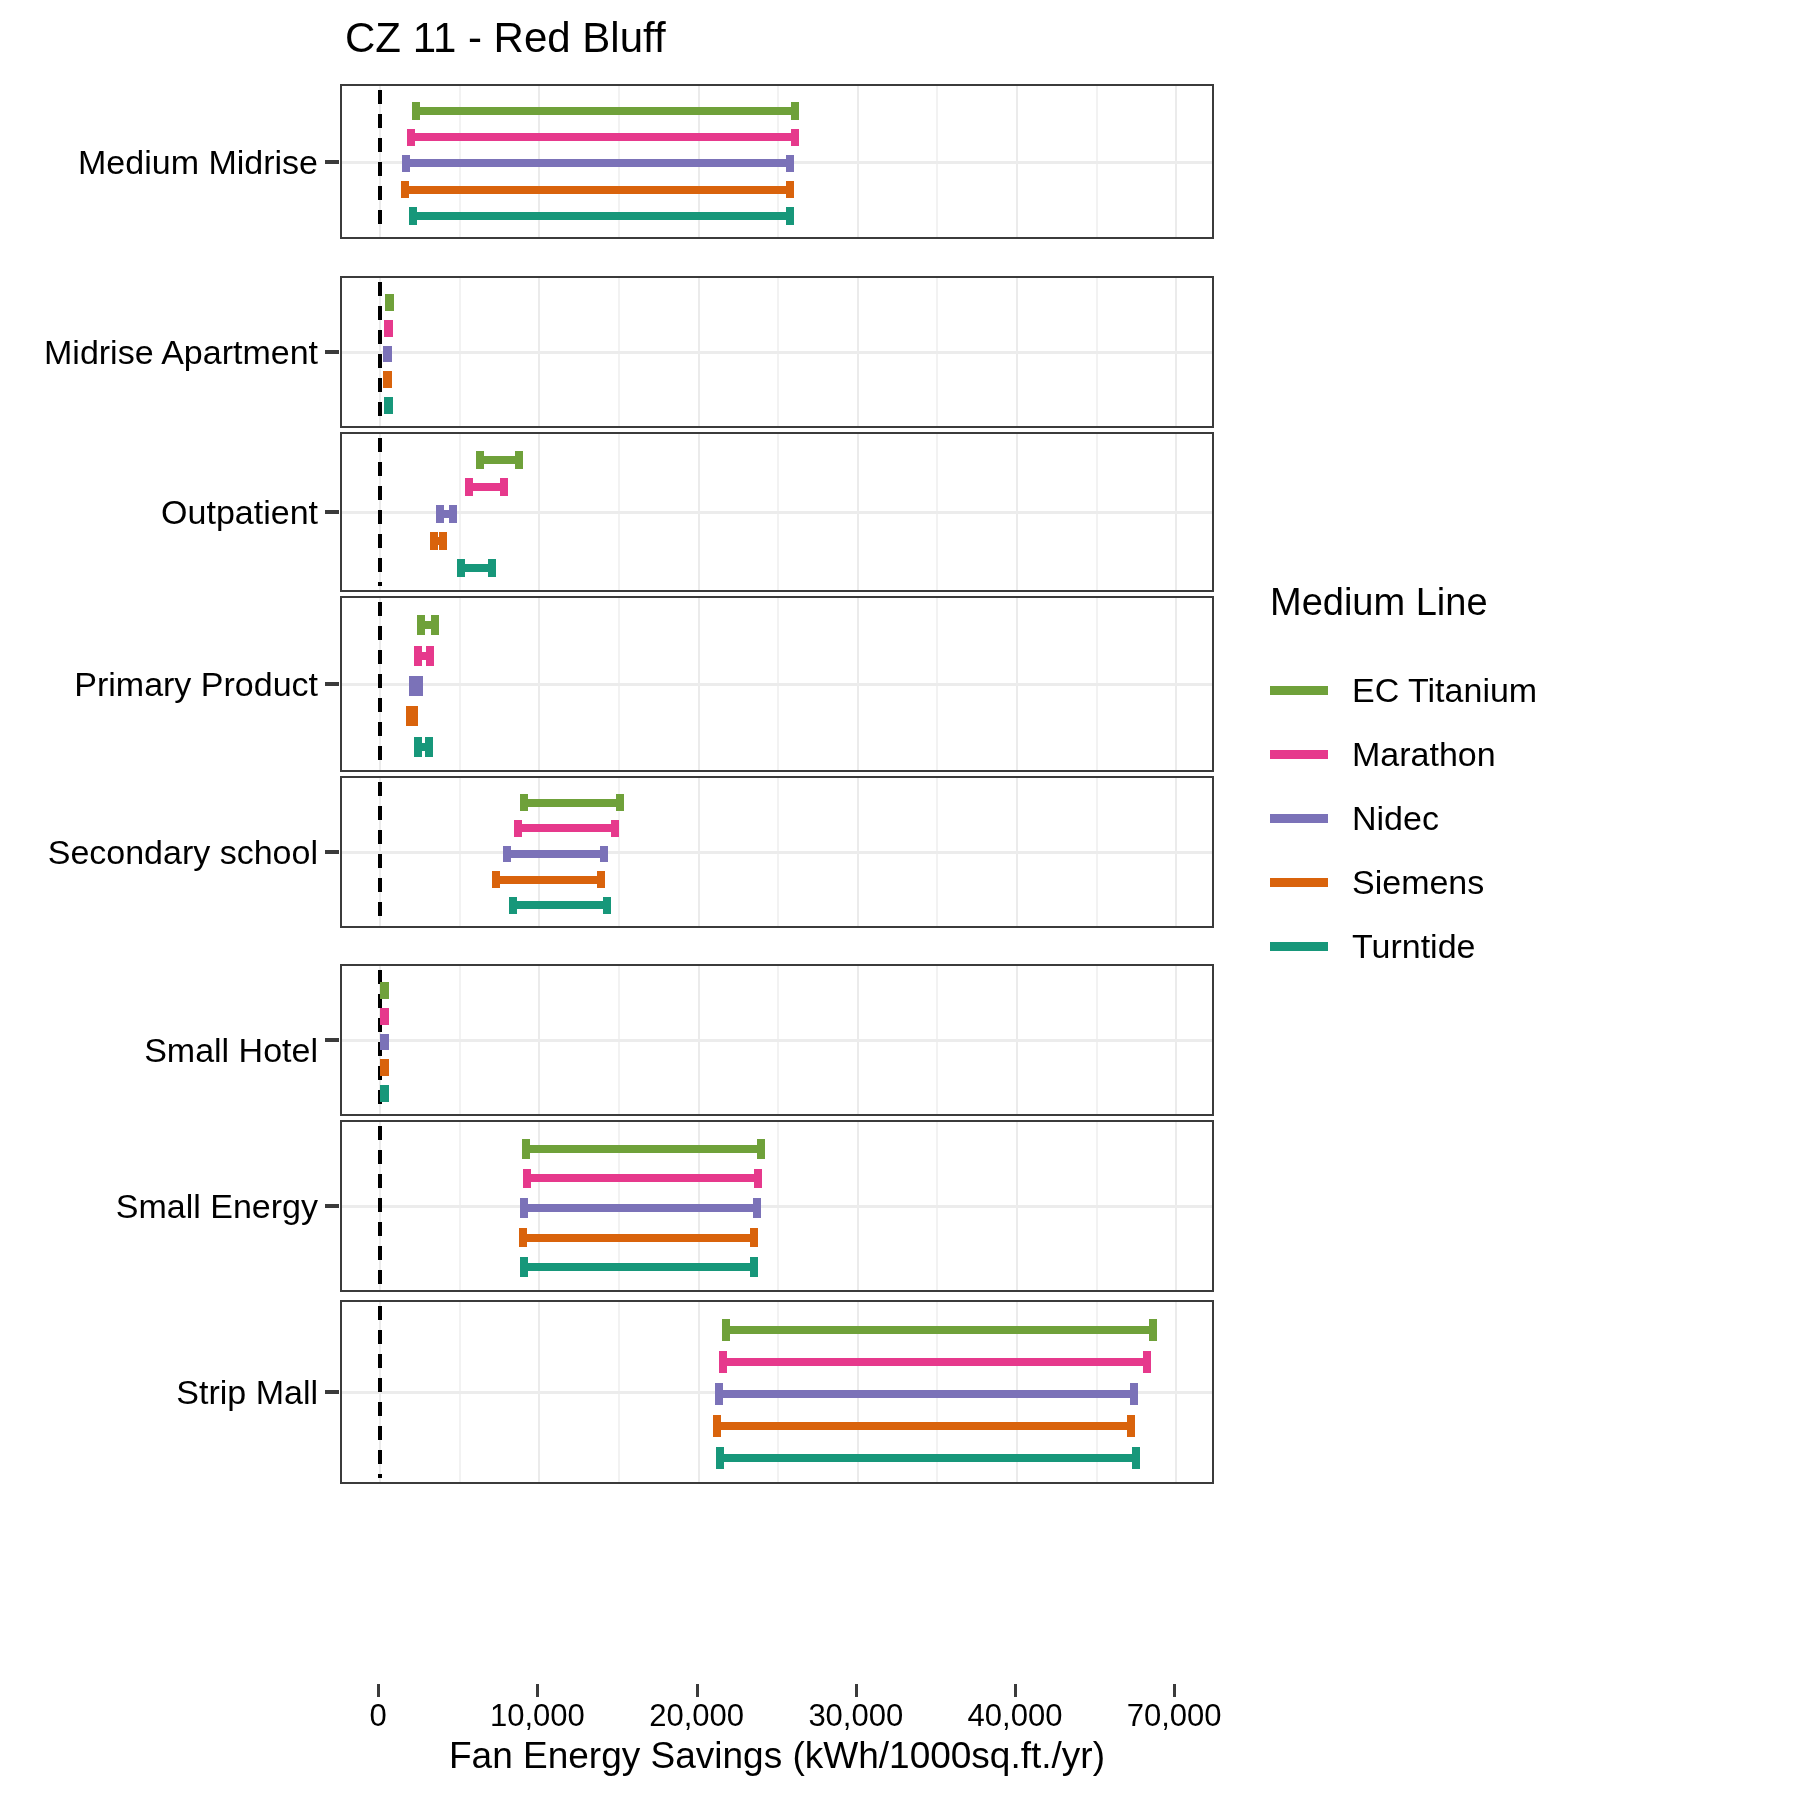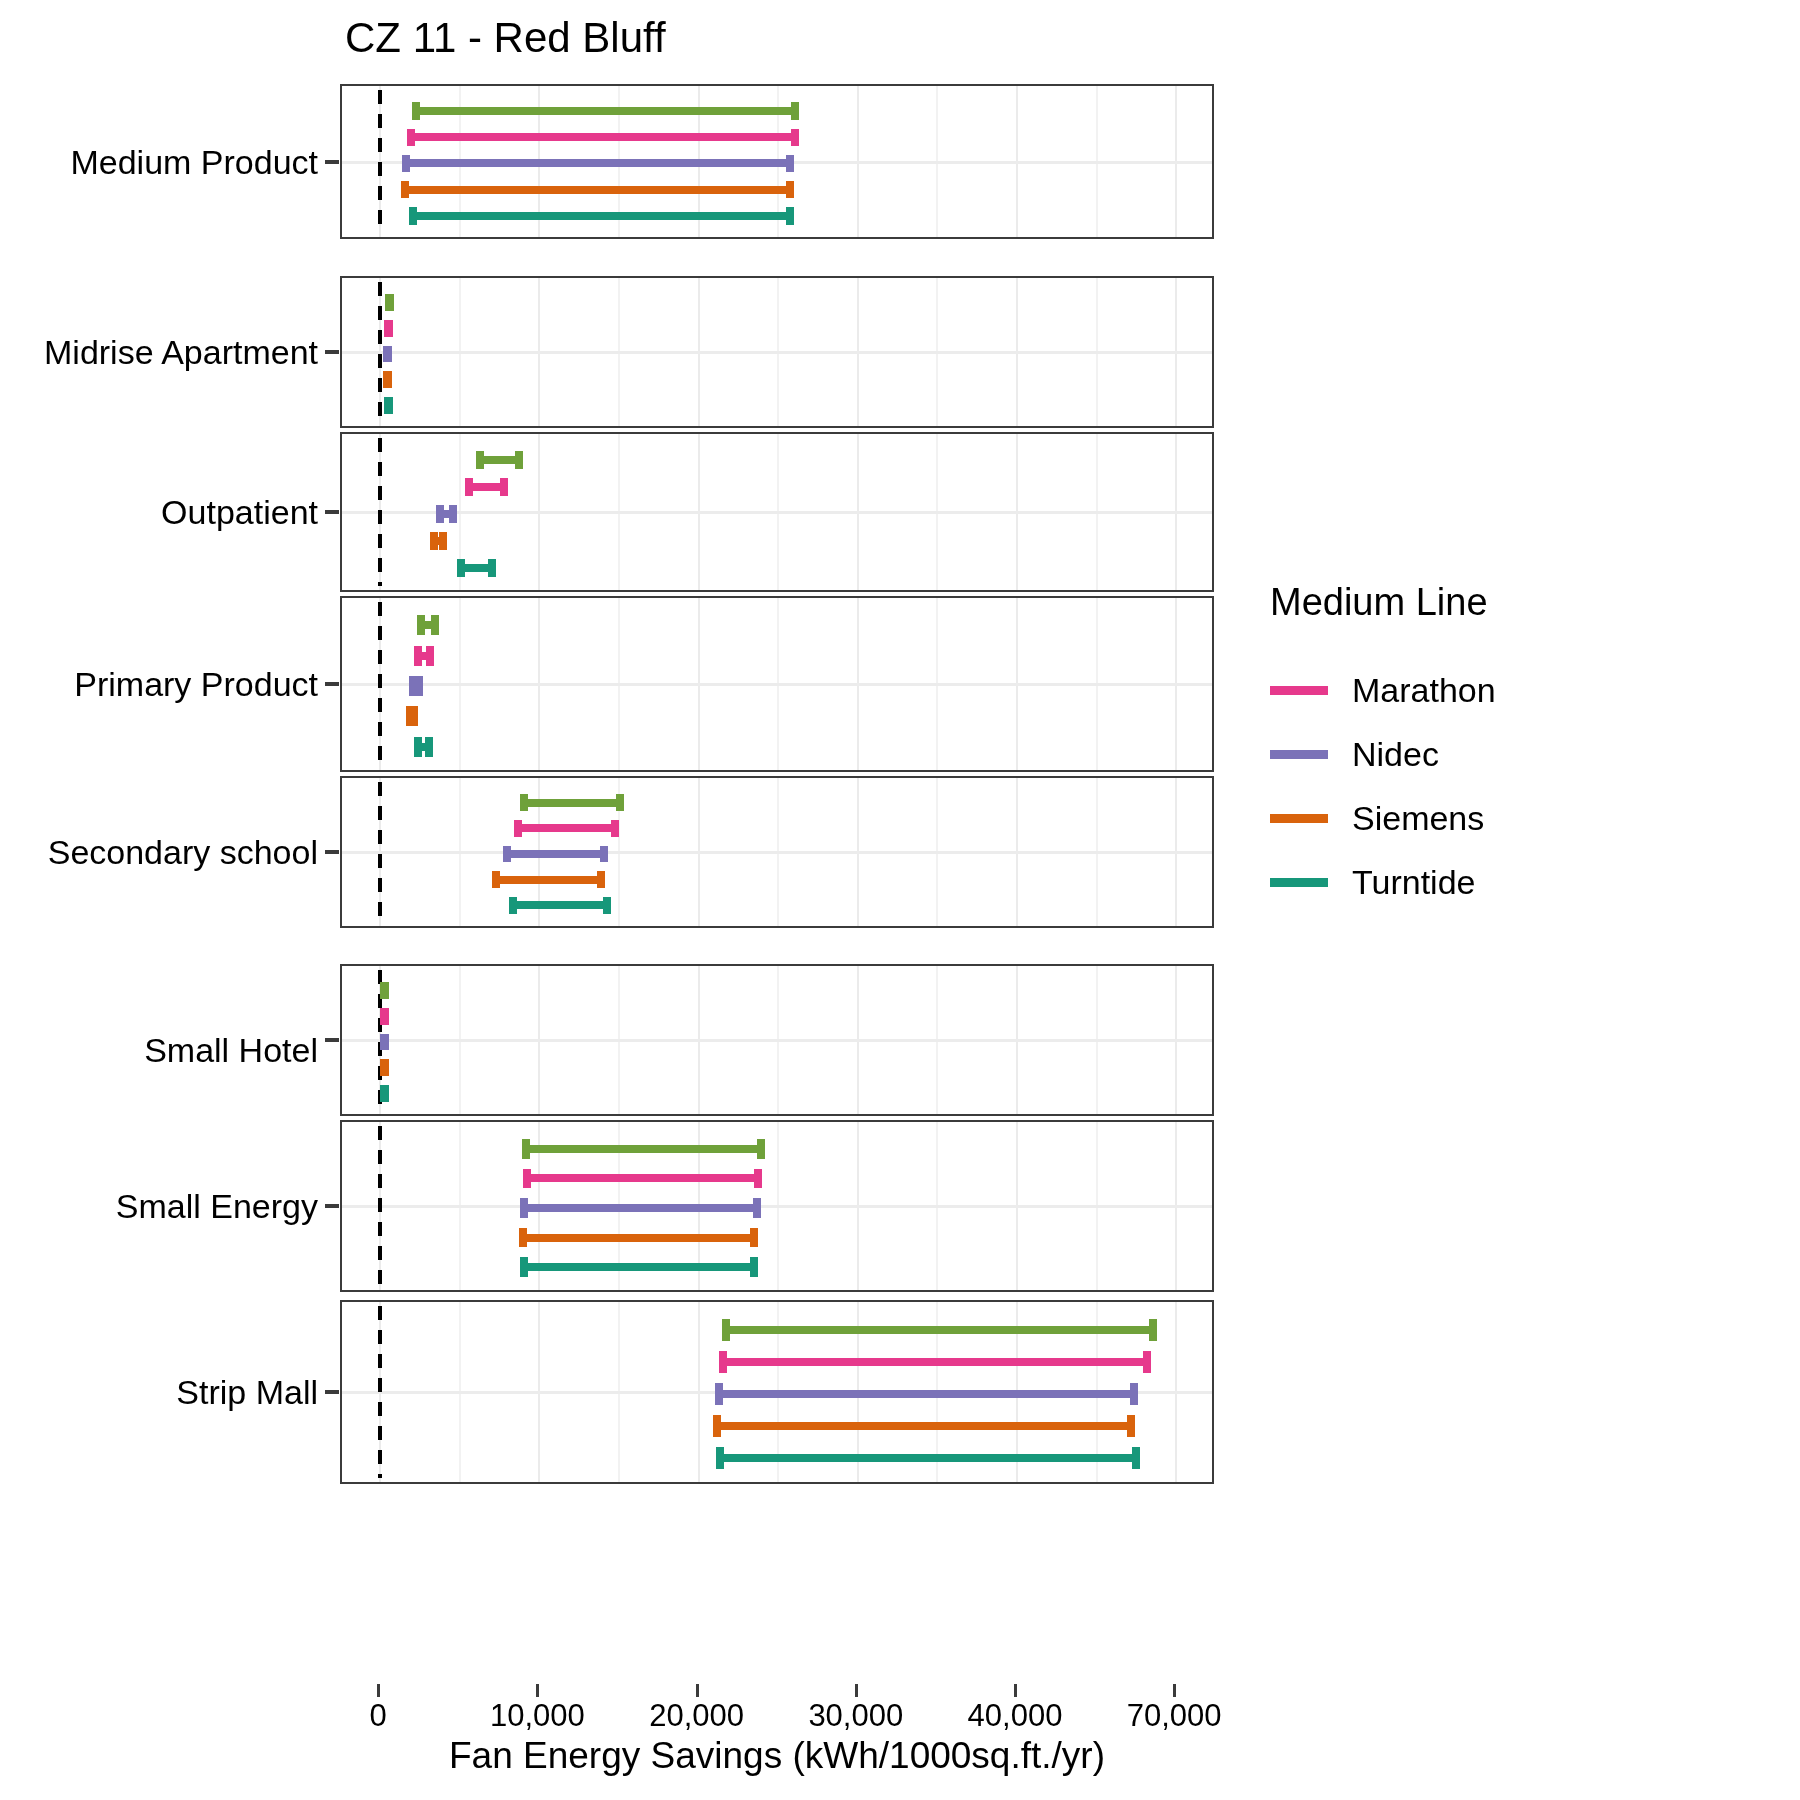--- a/index.html
+++ b/index.html
@@ -528,40 +528,44 @@
       <div class="xticklabel" style="left: 675.002px;">40,000</div>
       <div class="xtickmark" style="left: 833.2px;"></div>
       <div class="xticklabel" style="left: 834.2px;">70,000</div>
     </div>
   <div id="x-axis-title">Fan Energy Savings (kWh/1000sq.ft./yr)</div>
 
   <div id="legend">
     <div id="legend-title">Medium Line</div>
     <div id="legend-items">
         <div class="legend-item">
+          <div class="legend-key" style="background: rgb(111, 161, 58);"></div>
+          <div class="legend-label">EC Titanium</div>
+        </div>
+        <div class="legend-item">
           <div class="legend-key" style="background: rgb(230, 57, 140);"></div>
           <div class="legend-label">Marathon</div>
         </div>
         <div class="legend-item">
           <div class="legend-key" style="background: rgb(123, 114, 184);"></div>
           <div class="legend-label">Nidec</div>
         </div>
         <div class="legend-item">
           <div class="legend-key" style="background: rgb(217, 99, 12);"></div>
           <div class="legend-label">Siemens</div>
         </div>
         <div class="legend-item">
           <div class="legend-key" style="background: rgb(23, 151, 122);"></div>
           <div class="legend-label">Turntide</div>
         </div>
       </div>
   </div>
 
 <div class="ytick" style="left: 325px; top: 159.5px;"></div>
-    <div class="ylabel" style="right: 1482px; top: 142.5px;">Medium Product</div>
+    <div class="ylabel" style="right: 1482px; top: 142.5px;">Medium Midrise</div>
     <div class="ytick" style="left: 325px; top: 350px;"></div>
     <div class="ylabel" style="right: 1482px; top: 333px;">Midrise Apartment</div>
     <div class="ytick" style="left: 325px; top: 510px;"></div>
     <div class="ylabel" style="right: 1482px; top: 493px;">Outpatient</div>
     <div class="ytick" style="left: 325px; top: 682px;"></div>
     <div class="ylabel" style="right: 1482px; top: 665px;">Primary Product</div>
     <div class="ytick" style="left: 325px; top: 850px;"></div>
     <div class="ylabel" style="right: 1482px; top: 833px;">Secondary school</div>
     <div class="ytick" style="left: 325px; top: 1038px;"></div>
     <div class="ylabel" style="right: 1482px; top: 1031px;">Small Hotel</div>

